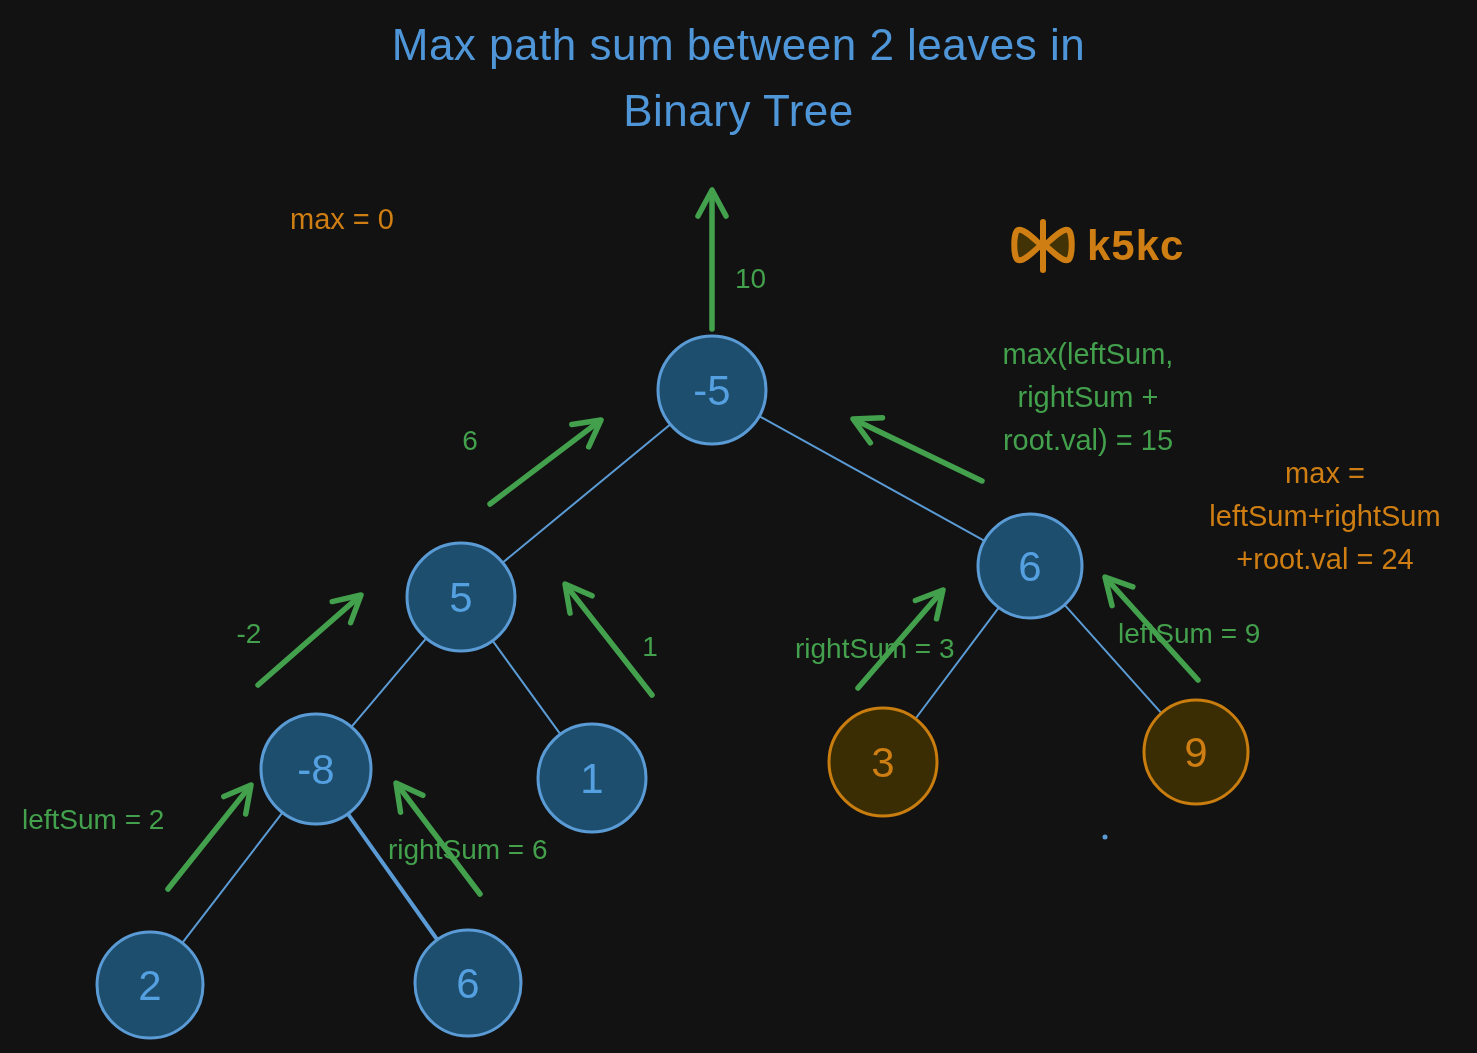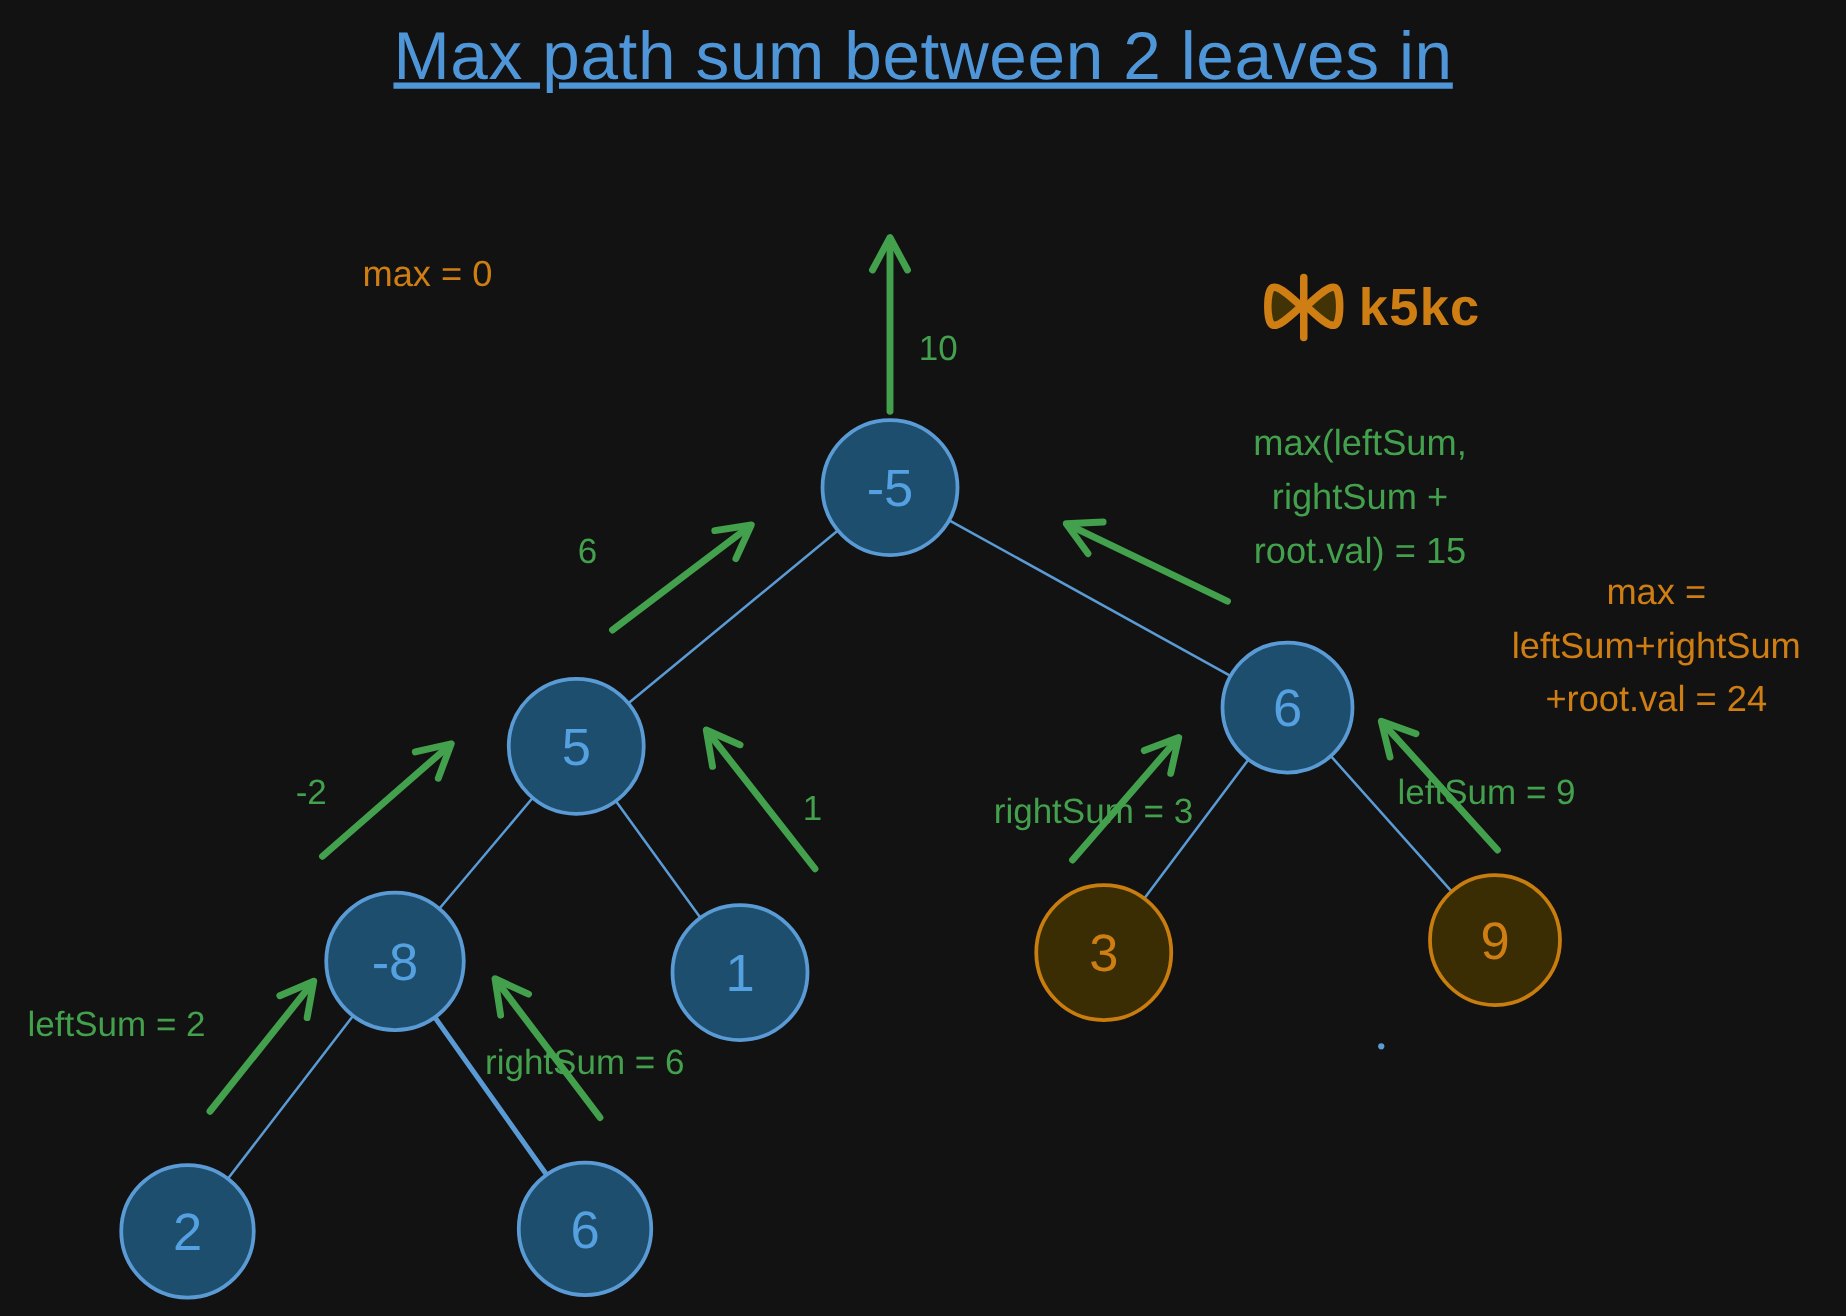--- a/index.html
+++ b/index.html
@@ -6,34 +6,34 @@
   .stage{
     position:relative;
     width:1477px;height:1053px;
     background:#121212;
     overflow:hidden;
     font-family:"Liberation Sans","DejaVu Sans",sans-serif;
   }
   .title{
     position:absolute;top:12px;left:0;right:0;
     text-align:center;
-    font-size:54px;line-height:66px;
+    font-size:44px;line-height:66px;
     letter-spacing:0.5px;
     color:#4f96d9;
-    text-decoration:underline;
   }
   svg#scene{position:absolute;top:0;left:0;width:1477px;height:1053px;}
   svg text{font-family:"Liberation Sans","DejaVu Sans",sans-serif;}
 </style>
 </head>
 <body>
 
 <div class="stage">
   <div class="title">
     <div>Max path sum between 2 leaves in</div>
+    <div>Binary Tree</div>
   </div>
   <svg id="scene" viewBox="0 0 1477 1053">
       <line x1="669.5682464647351" y1="424.99351785577625" x2="503.43175353526493" y2="562.0064821442237" stroke="#5b9bd5" stroke-width="2" stroke-linecap="round"></line>
       <line x1="760.1214162718858" y1="416.63323667877955" x2="983.6284534107283" y2="540.3352446549943" stroke="#5b9bd5" stroke-width="2" stroke-linecap="round"></line>
       <line x1="425.54995313014456" y1="639.0510900801044" x2="352.0945931765801" y2="726.1843446457119" stroke="#5b9bd5" stroke-width="2" stroke-linecap="round"></line>
       <line x1="493.24690195646446" y1="641.5548798024433" x2="559.7530980435355" y2="733.4451201975567" stroke="#5b9bd5" stroke-width="2" stroke-linecap="round"></line>
       <line x1="281.8760696309112" y1="813.4022226489349" x2="182.90521857019274" y2="942.1835710170985" stroke="#5b9bd5" stroke-width="2" stroke-linecap="round"></line>
       <line x1="348.4281373638426" y1="814.6554039201468" x2="436.7300103991518" y2="938.9751462198584" stroke="#5b9bd5" stroke-width="4" stroke-linecap="round"></line>
       <line x1="998.2" y1="608.4" x2="916" y2="718" stroke="#5b9bd5" stroke-width="2" stroke-linecap="round"></line>
       <line x1="1065.2903855773418" y1="605.5422392613589" x2="1160.7096144226582" y2="712.4577607386411" stroke="#5b9bd5" stroke-width="2" stroke-linecap="round"></line>

